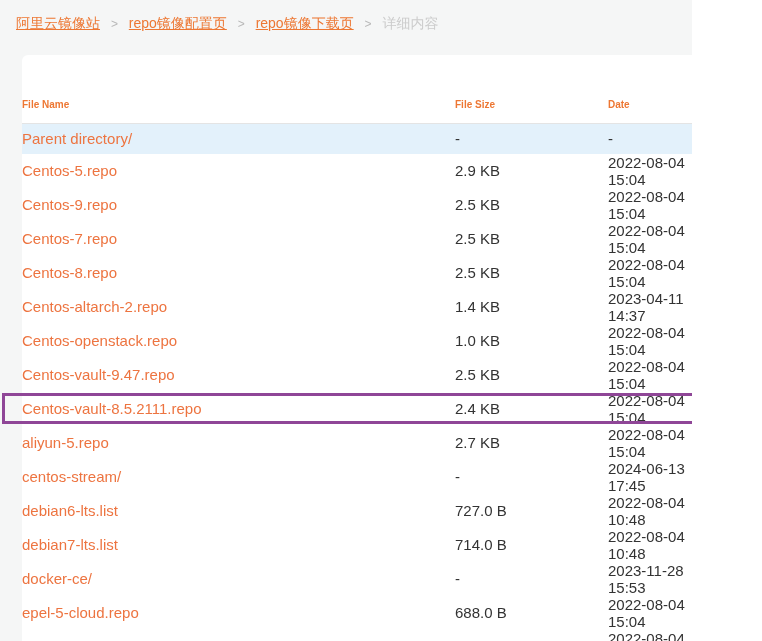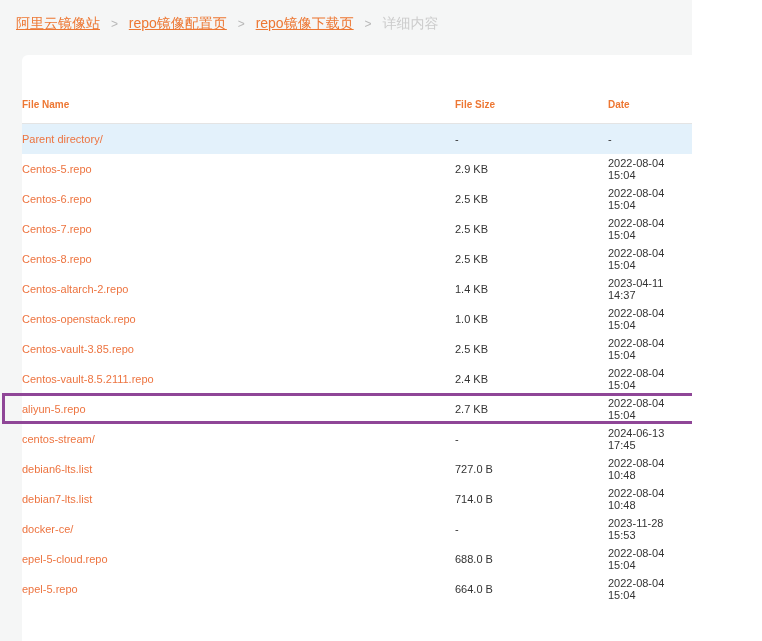--- a/index.html
+++ b/index.html
@@ -59,21 +59,21 @@
     font-size: 10px;
     font-weight: bold;
     color: #ed7733;
     padding: 0 0 13px 0;
     border-bottom: 1px solid #e4e4e4;
   }
   th.col-name, td.cell-name { width: 433px; padding-left: 16px; }
   th.col-size, td.cell-size { width: 153px; }
   table.file-table td {
     height: 30px;
-    font-size: 11px;
+    font-size: 15px;
     color: #333333;
     vertical-align: middle;
     padding: 0;
   }
   td.cell-name a {
     color: #ed7440;
     text-decoration: none;
     cursor: pointer;
   }
   tr.parent-row { background: #e3f1fb; }
@@ -120,21 +120,21 @@
     <td class="cell-date">-</td>
   </tr>
 
   <tr>
     <td class="cell-name"><a>Centos-5.repo</a></td>
     <td class="cell-size">2.9 KB</td>
     <td class="cell-date">2022-08-04 15:04</td>
   </tr>
 
   <tr>
-    <td class="cell-name"><a>Centos-6.repo</a></td>
+    <td class="cell-name"><a>Centos-9.repo</a></td>
     <td class="cell-size">2.5 KB</td>
     <td class="cell-date">2022-08-04 15:04</td>
   </tr>
 
   <tr>
     <td class="cell-name"><a>Centos-7.repo</a></td>
     <td class="cell-size">2.5 KB</td>
     <td class="cell-date">2022-08-04 15:04</td>
   </tr>
 
@@ -150,21 +150,21 @@
     <td class="cell-date">2023-04-11 14:37</td>
   </tr>
 
   <tr>
     <td class="cell-name"><a>Centos-openstack.repo</a></td>
     <td class="cell-size">1.0 KB</td>
     <td class="cell-date">2022-08-04 15:04</td>
   </tr>
 
   <tr>
-    <td class="cell-name"><a>Centos-vault-3.85.repo</a></td>
+    <td class="cell-name"><a>Centos-vault-9.47.repo</a></td>
     <td class="cell-size">2.5 KB</td>
     <td class="cell-date">2022-08-04 15:04</td>
   </tr>
 
   <tr>
     <td class="cell-name"><a>Centos-vault-8.5.2111.repo</a></td>
     <td class="cell-size">2.4 KB</td>
     <td class="cell-date">2022-08-04 15:04</td>
   </tr>
 

